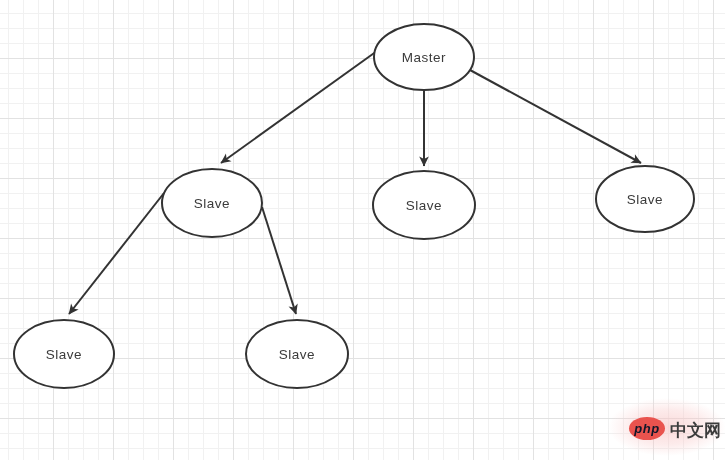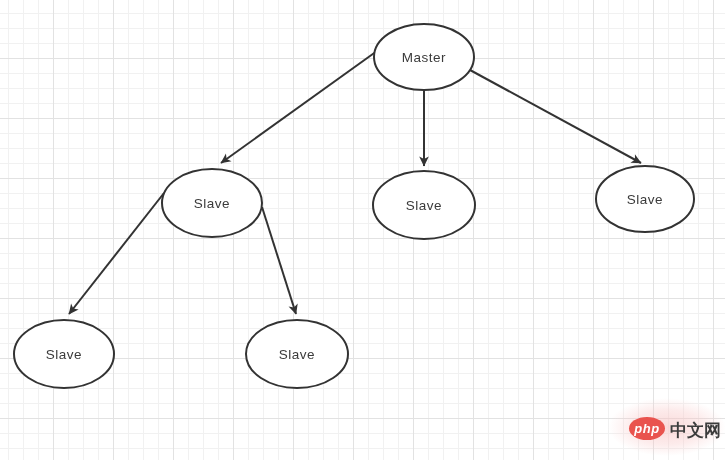--- a/index.html
+++ b/index.html
@@ -60,21 +60,21 @@
     pointer-events: none;
   }
   .wm-badge {
     position: absolute;
     left: 629px;
     top: 417px;
     width: 36px;
     height: 23px;
     border-radius: 50%;
     background: #e9534e;
-    color: #ffffff;
+    color: #0f172a;
     font-style: italic;
     font-weight: bold;
     font-size: 13px;
     line-height: 23px;
     text-align: center;
     letter-spacing: 0.5px;
   }
   .wm-suffix {
     position: absolute;
     left: 670px;

